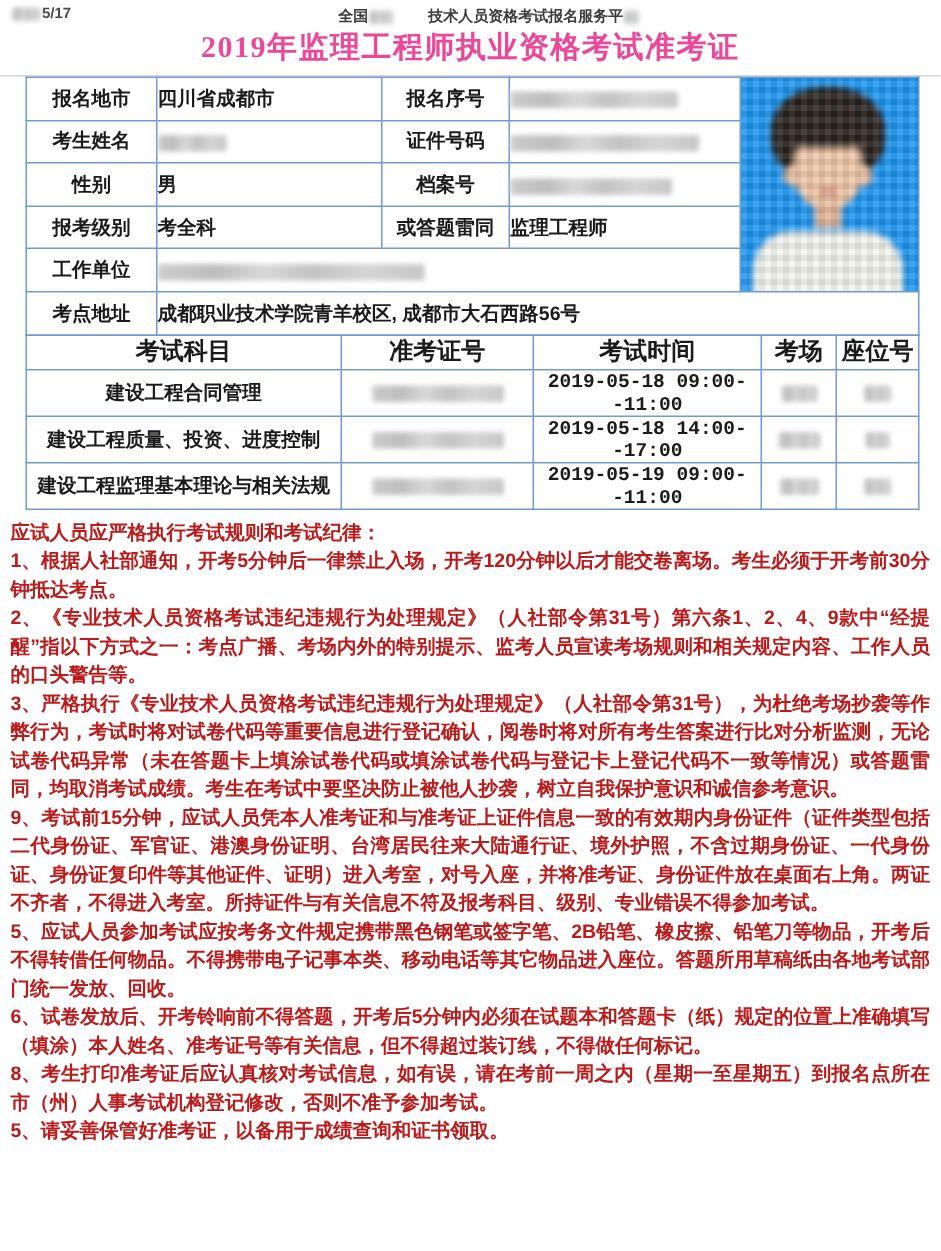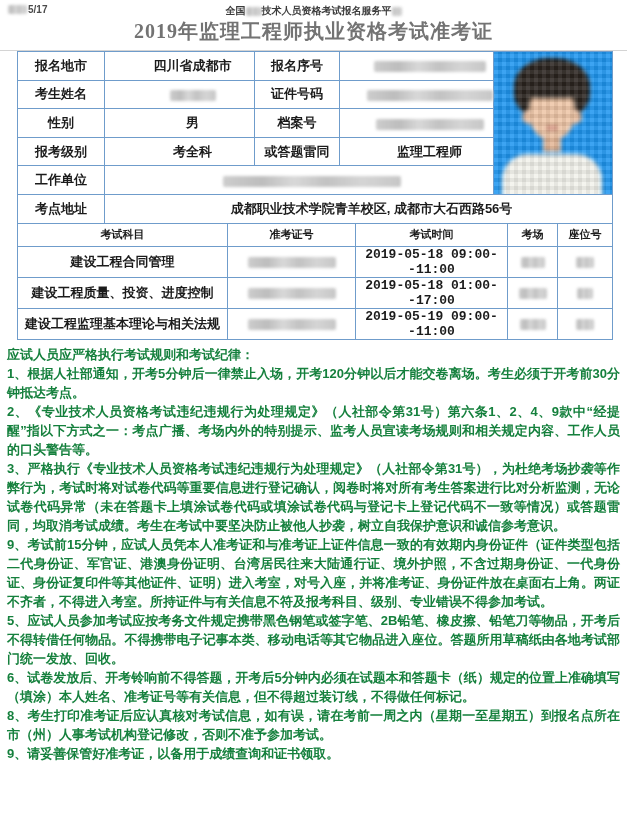--- a/index.html
+++ b/index.html
@@ -13,47 +13,47 @@
   
   .topbar { position:relative; height:15px; padding-top:12px; }
   .print-date {
     position:absolute; left:8px; top:4px; font-size:10px; font-weight:bold;
     color:#4a4a4a; display:flex; align-items:center; gap:1px;
   }
   .site-header {
     position:absolute; left:0; right:0; top:4px; text-align:center;
     font-size:10px; font-weight:bold; color:#3c3c3c;
   }
-  .site-header .seg { vertical-align:middle; }
+  .site-header .seg { vertical-align:middle;margin-left:24px; }
 
   
   .redact {
     display:inline-block; height:11px; border-radius:2px; vertical-align:middle;
     background:linear-gradient(90deg,#c4c4c4 0%,#b2b2b2 22%,#d2d2d2 40%,#b8b8b8 58%,#cecece 78%,#bdbdbd 100%);
     filter:blur(1.6px); opacity:.85;
   }
   .redact.sm { height:9px; }
 
   
   .doc-title {
     text-align:center; margin-top:3px; font-size:20px; font-weight:bold;
-    color:#737373; letter-spacing:1px;
+    color:#ec4899; letter-spacing:1px;
     font-family:"Liberation Serif", serif;
   }
   .hairline { border:none; border-top:1px solid #d4d4d4; margin-top:5px; }
 
   
   table { border-collapse:collapse; table-layout:fixed; }
   .tbl { margin-left:17px; width:595px; font-size:13px; font-weight:bold; color:#1b1b1b; }
   .tbl td, .tbl th { border:1px solid #6f9ccb; }
   .info-tbl td { height:28.5px; }
   .info-tbl .lbl { text-align:center; }
-  .info-tbl .val { padding-left:26px; text-align:center; }
+  .info-tbl .val { padding-left:0; text-align:left; }
   .sched-tbl { margin-top:-1px; }
-  .sched-tbl th { height:23px; font-size:11px; font-weight:bold; text-align:center; }
+  .sched-tbl th { height:23px; font-size:16px; font-weight:bold; text-align:center; }
   .sched-tbl td { height:24.5px; text-align:center; }
   .time-cell { font-family:Liberation Mono, monospace; letter-spacing:0; }
 
   
   .photo-cell { padding:0; vertical-align:top; }
   .photo { position:relative; width:100%; height:142px; background:#1e96f0; overflow:hidden; }
   .photo-inner { position:absolute; inset:0; filter:blur(2px); }
   .hair { position:absolute; top:6px; left:20px; width:76px; height:62px; background:#2a241f; border-radius:46% 46% 42% 42%; }
   .face { position:absolute; top:34px; left:35px; width:46px; height:54px; background:#eec5a6; border-radius:42% 42% 48% 48%; }
   .fringe { position:absolute; top:28px; left:30px; width:56px; height:18px; background:#2a241f; border-radius:50% 50% 30% 30%; }
@@ -64,21 +64,21 @@
   .mosaic {
     position:absolute; inset:0;
     background-image:
       repeating-linear-gradient(0deg, rgba(255,255,255,.07) 0 4px, rgba(0,0,0,.06) 4px 8px),
       repeating-linear-gradient(90deg, rgba(255,255,255,.07) 0 4px, rgba(0,0,0,.06) 4px 8px);
   }
 
   
   .notice { margin:5px 7px 0 7px; }
   .notice p {
-    font-size:13px; line-height:19px; font-weight:600; color:#15803d;
+    font-size:13px; line-height:19px; font-weight:600; color:#b91c1c;
     text-align:justify; text-justify:inter-ideograph;
   }
 </style>
 </head>
 <body>
 
 <div class="page">
 
   <div class="topbar">
     <div class="print-date">
@@ -170,21 +170,21 @@
     <tr>
       <td>建设工程合同管理</td>
       <td><span class="redact" style="width:88px"></span></td>
       <td class="time-cell">2019-05-18 09:00--11:00</td>
       <td><span class="redact" style="width:24px"></span></td>
       <td><span class="redact" style="width:18px"></span></td>
     </tr>
     <tr>
       <td>建设工程质量、投资、进度控制</td>
       <td><span class="redact" style="width:88px"></span></td>
-      <td class="time-cell">2019-05-18 01:00--17:00</td>
+      <td class="time-cell">2019-05-18 14:00--17:00</td>
       <td><span class="redact" style="width:28px"></span></td>
       <td><span class="redact" style="width:16px"></span></td>
     </tr>
     <tr>
       <td>建设工程监理基本理论与相关法规</td>
       <td><span class="redact" style="width:88px"></span></td>
       <td class="time-cell">2019-05-19 09:00--11:00</td>
       <td><span class="redact" style="width:26px"></span></td>
       <td><span class="redact" style="width:18px"></span></td>
     </tr>
@@ -193,16 +193,16 @@
 
   <div class="notice">
     <p>应试人员应严格执行考试规则和考试纪律：</p>
     <p>1、根据人社部通知，开考5分钟后一律禁止入场，开考120分钟以后才能交卷离场。考生必须于开考前30分钟抵达考点。</p>
     <p>2、《专业技术人员资格考试违纪违规行为处理规定》（人社部令第31号）第六条1、2、4、9款中“经提醒”指以下方式之一：考点广播、考场内外的特别提示、监考人员宣读考场规则和相关规定内容、工作人员的口头警告等。</p>
     <p>3、严格执行《专业技术人员资格考试违纪违规行为处理规定》（人社部令第31号），为杜绝考场抄袭等作弊行为，考试时将对试卷代码等重要信息进行登记确认，阅卷时将对所有考生答案进行比对分析监测，无论试卷代码异常（未在答题卡上填涂试卷代码或填涂试卷代码与登记卡上登记代码不一致等情况）或答题雷同，均取消考试成绩。考生在考试中要坚决防止被他人抄袭，树立自我保护意识和诚信参考意识。</p>
     <p>9、考试前15分钟，应试人员凭本人准考证和与准考证上证件信息一致的有效期内身份证件（证件类型包括二代身份证、军官证、港澳身份证明、台湾居民往来大陆通行证、境外护照，不含过期身份证、一代身份证、身份证复印件等其他证件、证明）进入考室，对号入座，并将准考证、身份证件放在桌面右上角。两证不齐者，不得进入考室。所持证件与有关信息不符及报考科目、级别、专业错误不得参加考试。</p>
     <p>5、应试人员参加考试应按考务文件规定携带黑色钢笔或签字笔、2B铅笔、橡皮擦、铅笔刀等物品，开考后不得转借任何物品。不得携带电子记事本类、移动电话等其它物品进入座位。答题所用草稿纸由各地考试部门统一发放、回收。</p>
     <p>6、试卷发放后、开考铃响前不得答题，开考后5分钟内必须在试题本和答题卡（纸）规定的位置上准确填写（填涂）本人姓名、准考证号等有关信息，但不得超过装订线，不得做任何标记。</p>
     <p>8、考生打印准考证后应认真核对考试信息，如有误，请在考前一周之内（星期一至星期五）到报名点所在市（州）人事考试机构登记修改，否则不准予参加考试。</p>
-    <p>9、请妥善保管好准考证，以备用于成绩查询和证书领取。</p>
+    <p>5、请妥善保管好准考证，以备用于成绩查询和证书领取。</p>
   </div>
 
 </div>
 
 </body></html>

